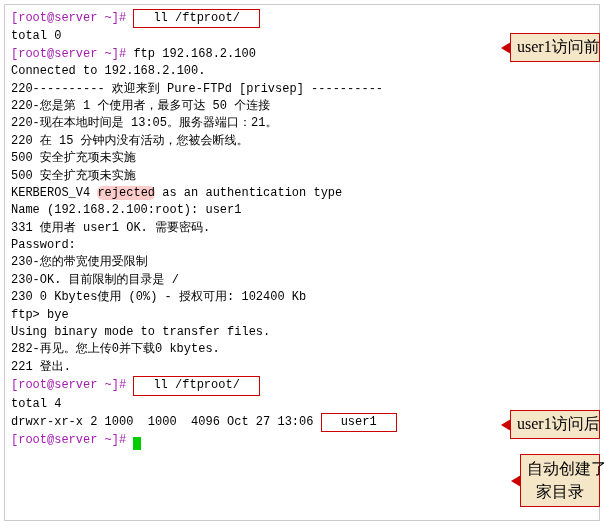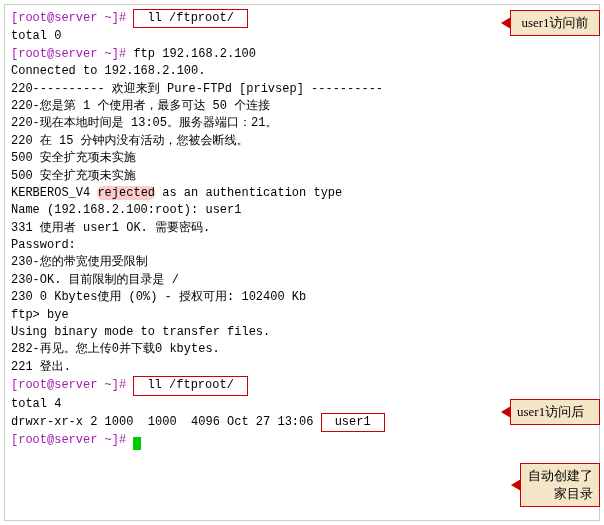--- a/index.html
+++ b/index.html
@@ -42,41 +42,42 @@
       width: 8px;
       height: 13px;
       vertical-align: bottom;
     }
     
     .annotation {
       position: absolute;
       background: #f5e6c8;
       border: 1.5px solid #cc0000;
       padding: 3px 6px;
-      font-size: 13px;
+      font-size: 16px;
       font-family: 'SimSun', 'STSong', serif;
       color: #000;
       white-space: nowrap;
       z-index: 10;
+      margin-top: 23px;
     }
     .annotation-arrow-left::before {
       content: '';
       position: absolute;
       left: -10px;
       top: 50%;
       transform: translateY(-50%);
       border-width: 6px 10px 6px 0;
       border-style: solid;
       border-color: transparent #cc0000 transparent transparent;
     }
     
     .red-box {
       display: inline-block;
       border: 1.5px solid #cc0000;
-      padding: 0 13px;
+      padding: 0 19px;
     }
   </style>
 </head>
 <body>
 
 <div class="terminal-wrapper">
   <div class="terminal">
 
     <div class="line"><span class="prompt-bracket">[root@server ~]#</span> <span class="red-box">ll /ftproot/</span></div>
 
@@ -128,21 +129,21 @@
 
     <div class="line">drwxr-xr-x 2 1000  1000  4096 Oct 27 13:06 <span class="red-box">user1</span></div>
 
     <div class="line"><span class="prompt-bracket">[root@server ~]#</span> <span class="green-cursor"></span></div>
   </div>
 
   <div class="annotation annotation-arrow-left" style="top: 10px; right: 4px; width: 90px; text-align: center;">
     <span>user1访问前</span>
   </div>
 
-  <div class="annotation annotation-arrow-left" style="bottom: 100px; right: 4px; width: 90px; ">
+  <div class="annotation annotation-arrow-left" style="bottom: 86px; right: 4px; width: 90px; ">
     <span>user1访问后</span>
   </div>
 
-  <div class="annotation annotation-arrow-left" style="bottom: 18px; right: 4px; width: 80px; text-align: right; line-height: 1.4;">
+  <div class="annotation annotation-arrow-left" style="bottom: 18px; right: 4px; width: 80px; text-align: center; line-height: 1.4;">
     <span style="white-space: pre;">自动创建了
 家目录</span>
   </div>
 </div>
 
 </body></html>

